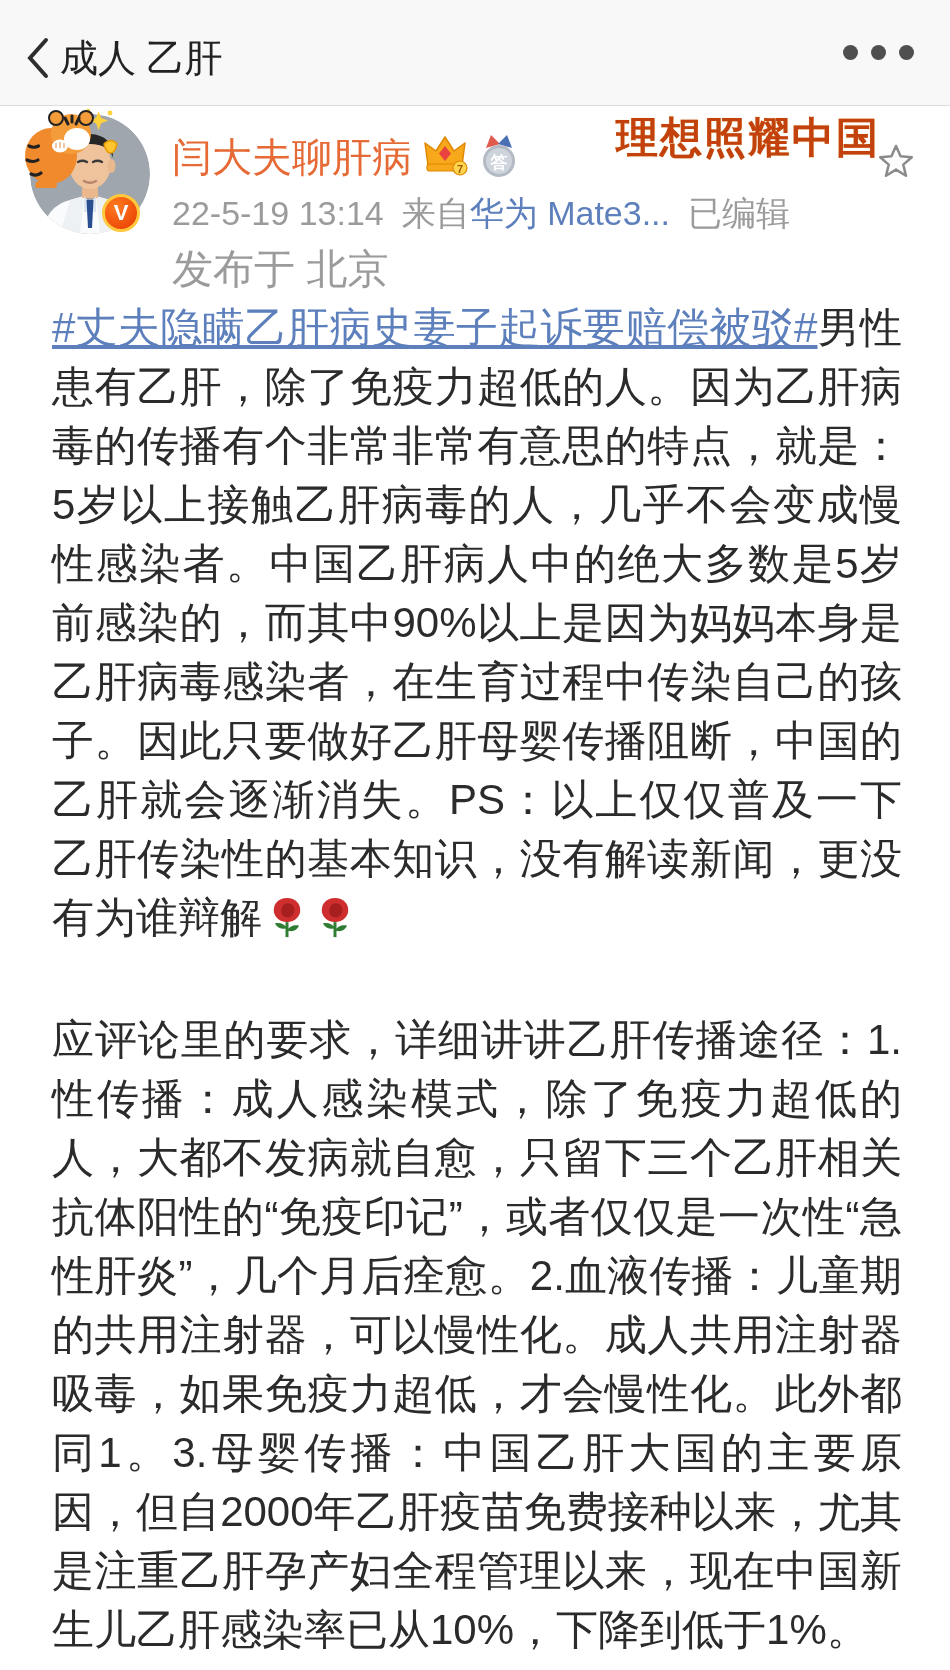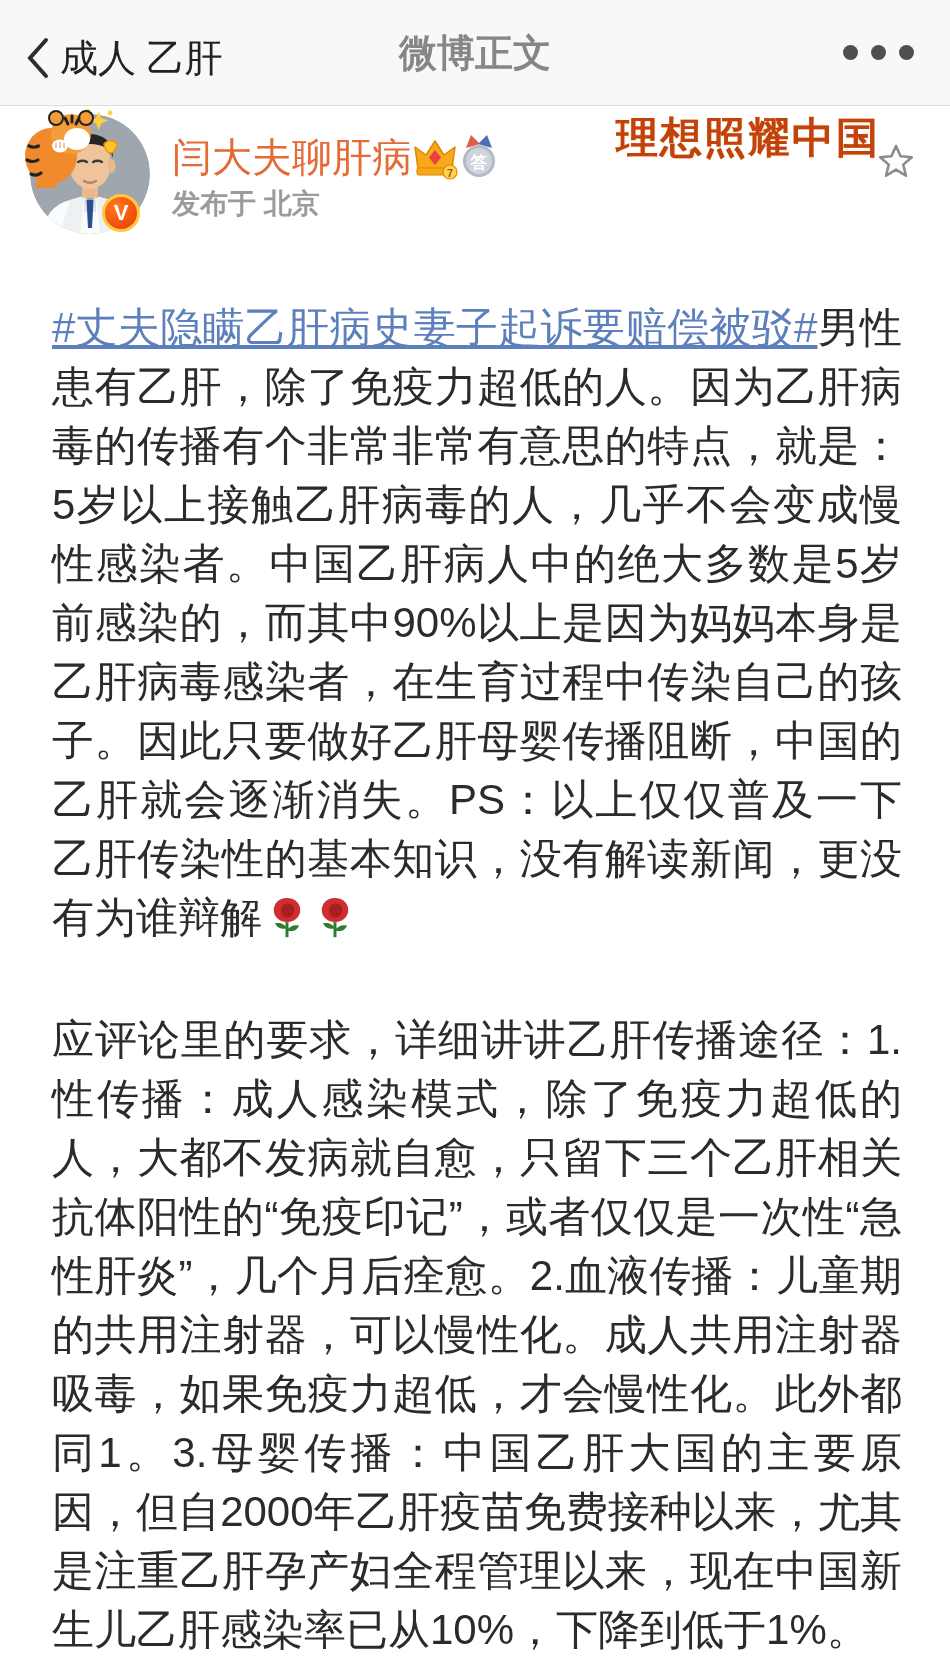--- a/index.html
+++ b/index.html
@@ -54,32 +54,32 @@
   .tiger-decor { position: absolute; left: -6px; top: -8px; pointer-events: none; }
   .v-badge {
     position: absolute; left: 72px; top: 80px;
     width: 38px; height: 38px; border-radius: 50%;
     background: radial-gradient(circle at 35% 30%, #ff7a1f, #e63a00);
     border: 3px solid #ffc83d;
     color: #ffffff; font-weight: 700; font-size: 22px;
     display: flex; align-items: center; justify-content: center;
   }
   .user-col { position: absolute; left: 172px; top: 28px; }
-  .username-row { display: flex; align-items: flex-end; }
+  .username-row { display: flex; align-items: flex-start; gap: 10px; }
   .username {
     font-size: 40px; font-weight: 500; color: #e66a35;
     line-height: 46px; cursor: pointer;
   }
   .meta-row {
     margin-top: 13px; font-size: 34px; color: #9b9b9b;
     line-height: 40px; white-space: nowrap;
   }
   .meta-row .src-link { color: #5d80bd; cursor: pointer; }
   .meta-gap { display: inline-block; width: 18px; }
-  .loc-row { margin-top: 4px; font-size: 28px; color: #9b9b9b; line-height: 40px; font-weight: bold; }
+  .loc-row { margin-top: 16px; font-size: 41px; color: #9b9b9b; line-height: 40px; }
 
   .watermark {
     position: absolute; right: 70px; top: 4px;
     font-family: "Liberation Serif", serif;
     font-size: 42px; font-weight: 700; letter-spacing: 2px;
     color: #c2410c;
     text-shadow: 0 0 1px #e8b465;
     white-space: nowrap;
   }
   .star-btn { position: absolute; right: 35px; top: 36px; cursor: pointer; line-height: 0; }
@@ -100,21 +100,20 @@
 
 <div class="navbar">
   <div class="nav-back">
     <span style="line-height:0;">
       <svg width="26" height="44" viewBox="0 0 26 44">
         <path d="M22 4 L6 22 L22 40" stroke="#2e2e2e" stroke-width="4" fill="none" stroke-linecap="round"></path>
       </svg>
     </span>
     <span class="nav-back-label">成人 乙肝</span>
   </div>
-  <div class="nav-title">微博正文</div>
   <div class="nav-more">
     <span></span>
     <span></span>
     <span></span>
   </div>
 </div>
 
 <div class="profile">
 
   <div class="avatar-wrap">
@@ -187,20 +186,23 @@
       <span style="line-height:0;">
         <svg width="42" height="46" viewBox="0 0 40 46">
           <polygon points="12,1 21,10 7,14" fill="#e05a4e"></polygon>
           <polygon points="28,1 33,14 19,10" fill="#4a6fb5"></polygon>
           <circle cx="20" cy="27" r="16" fill="#b3bac4"></circle>
           <circle cx="20" cy="27" r="13" fill="#ced4dc"></circle>
           <text x="20" y="34" font-size="17" fill="#ffffff" text-anchor="middle" font-weight="bold">答</text>
         </svg>
       </span>
     </div>
+    <div class="meta-row">
+      <span>22-5-19 13:14</span><span class="meta-gap"></span><span>来自</span><span class="src-link">华为 Mate3...</span><span class="meta-gap"></span><span>已编辑</span>
+    </div>
     <div class="loc-row">发布于 北京</div>
   </div>
 
   <div class="watermark">理想照耀中国</div>
 
   <div class="star-btn">
     <svg width="38" height="38" viewBox="0 0 24 24">
       <path d="M12 2.5 L14.9 9 L22 9.6 L16.6 14.3 L18.3 21.3 L12 17.4 L5.7 21.3 L7.4 14.3 L2 9.6 L9.1 9 Z" fill="#fdfdfd" stroke="#8b8b8b" stroke-width="1.6" stroke-linejoin="round"></path>
     </svg>
   </div>

